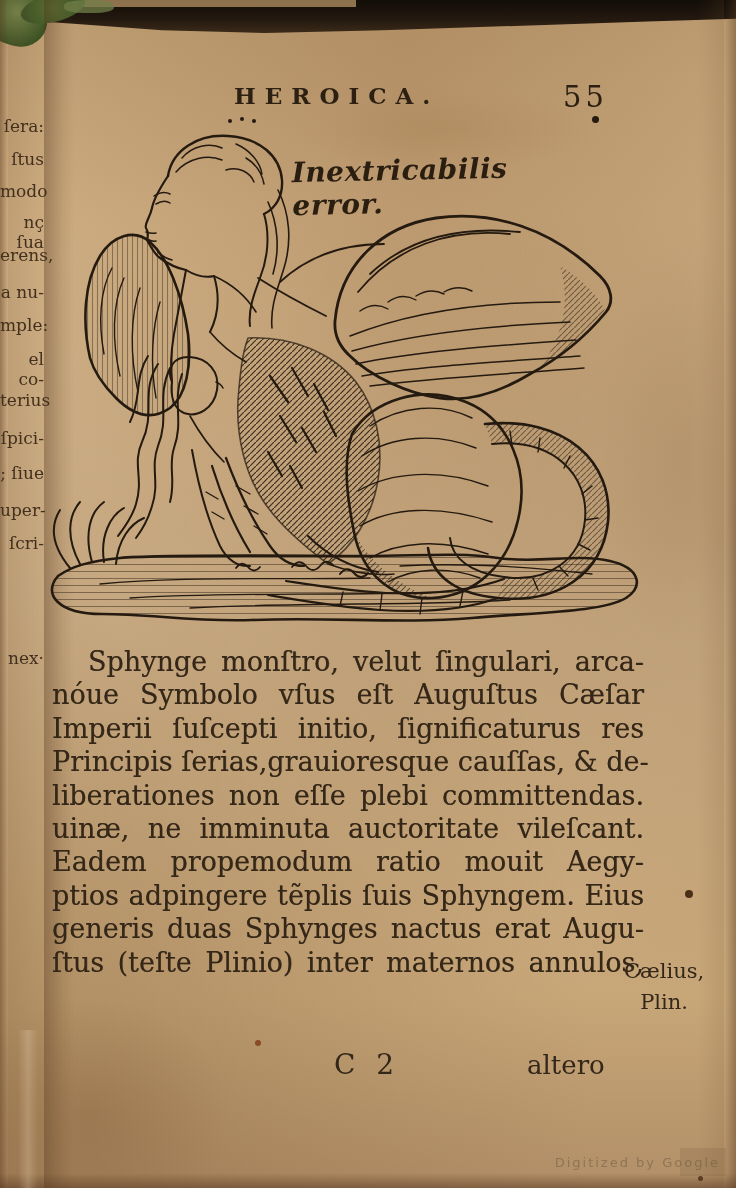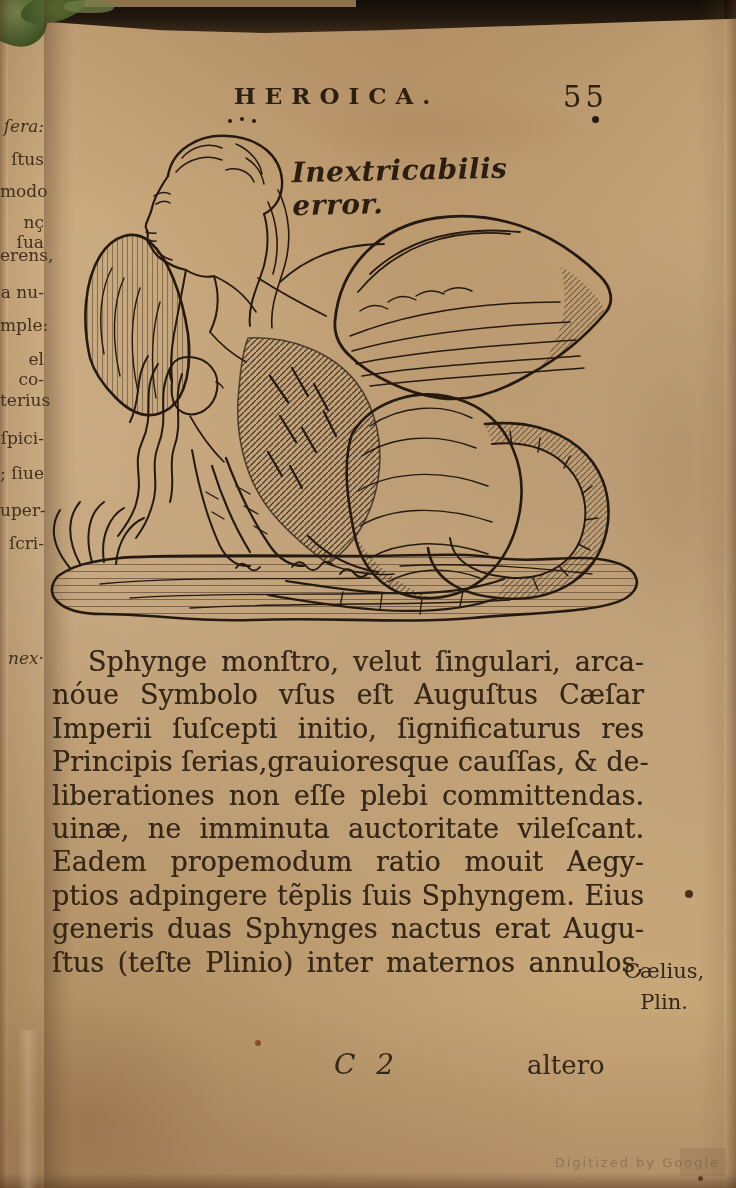--- a/index.html
+++ b/index.html
@@ -38,24 +38,24 @@
   .stain3{left:300px;top:88px;width:300px;height:84px;background:radial-gradient(ellipse,rgba(148,104,60,.16),transparent 70%);}
   .header{left:234px;top:82px;font-size:23px;font-weight:700;letter-spacing:9px;color:#2c2012;}
   .pageno{left:563px;top:80px;font-size:29px;color:#2c2012;letter-spacing:4px;}
   .motto{left:292px;top:153px;width:300px;font-size:28px;font-style:italic;font-weight:600;
     color:#2a1e11;letter-spacing:.5px;transform:rotate(-1.2deg);}
   .bodyblock{left:52px;top:645px;width:592px;font-size:27px;line-height:33.4px;color:#342718;
     text-shadow:.3px .3px 0 rgba(52,39,24,.55);}
   .bodyblock .ln{width:592px;text-align:justify;text-align-last:justify;white-space:nowrap;}
   .bodyblock .ln.indent{padding-left:36px;box-sizing:border-box;}
   .marginnote{left:624px;top:956px;font-size:21px;line-height:31px;color:#33271a;text-align:center;}
-  .sig{left:334px;top:1048px;font-size:28px;color:#33271a;letter-spacing:6px;font-style:italic;}
+  .sig{left:334px;top:1048px;font-size:28px;color:#33271a;letter-spacing:6px;}
   .catch{left:527px;top:1050px;font-size:26px;color:#33271a;}
   .frag{left:0;width:44px;text-align:right;padding-right:2px;font-size:17px;color:#42301d;}
-  .frag.it{font-style:italic;}
+  .frag.it{}
   .wm{right:16px;bottom:18px;font-size:13px;letter-spacing:2px;color:rgba(110,92,70,.55);
     font-family:"DejaVu Sans","Liberation Sans",sans-serif;margin-top:48px;}
   .wmbox{right:10px;bottom:12px;width:46px;height:28px;background:rgba(60,40,20,.10);}
   .speck{border-radius:50%;background:#241a10;}
 </style>
 </head>
 <body>
 
 <div id="page">
 

